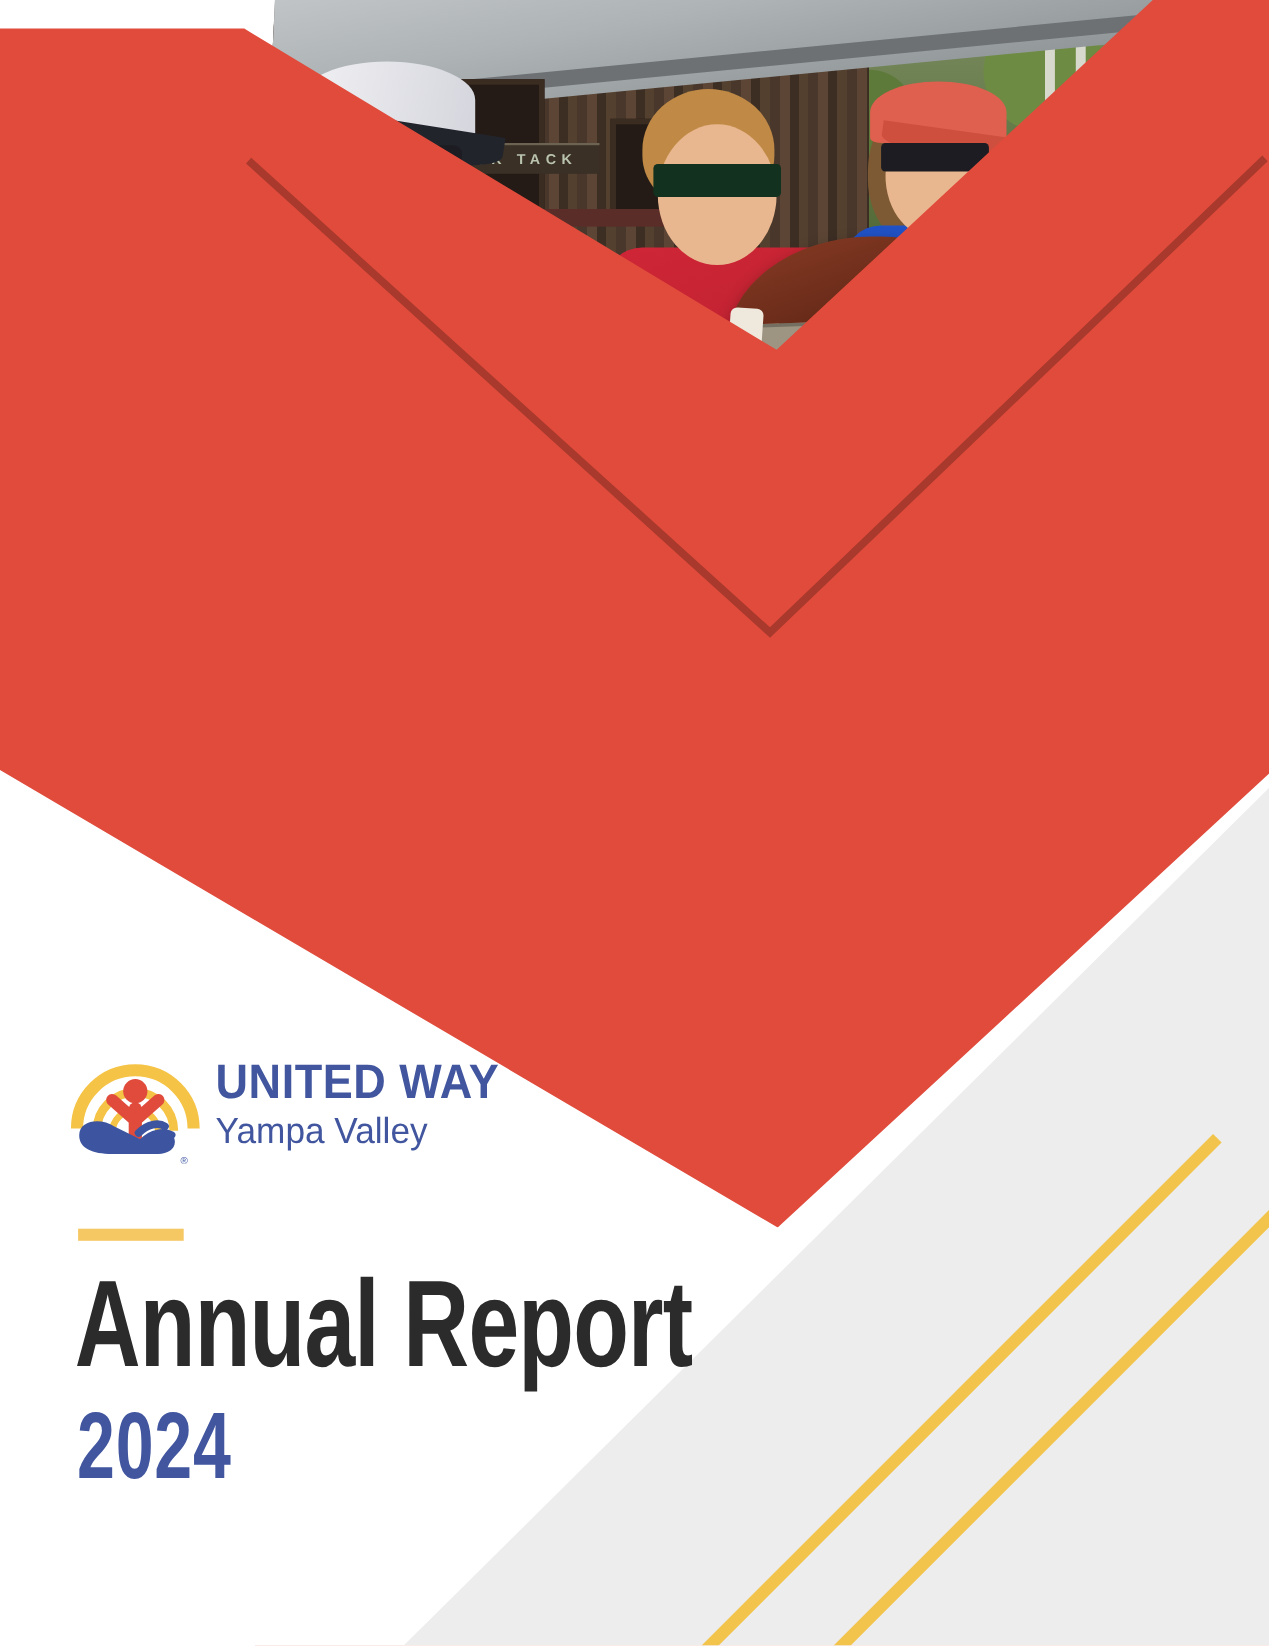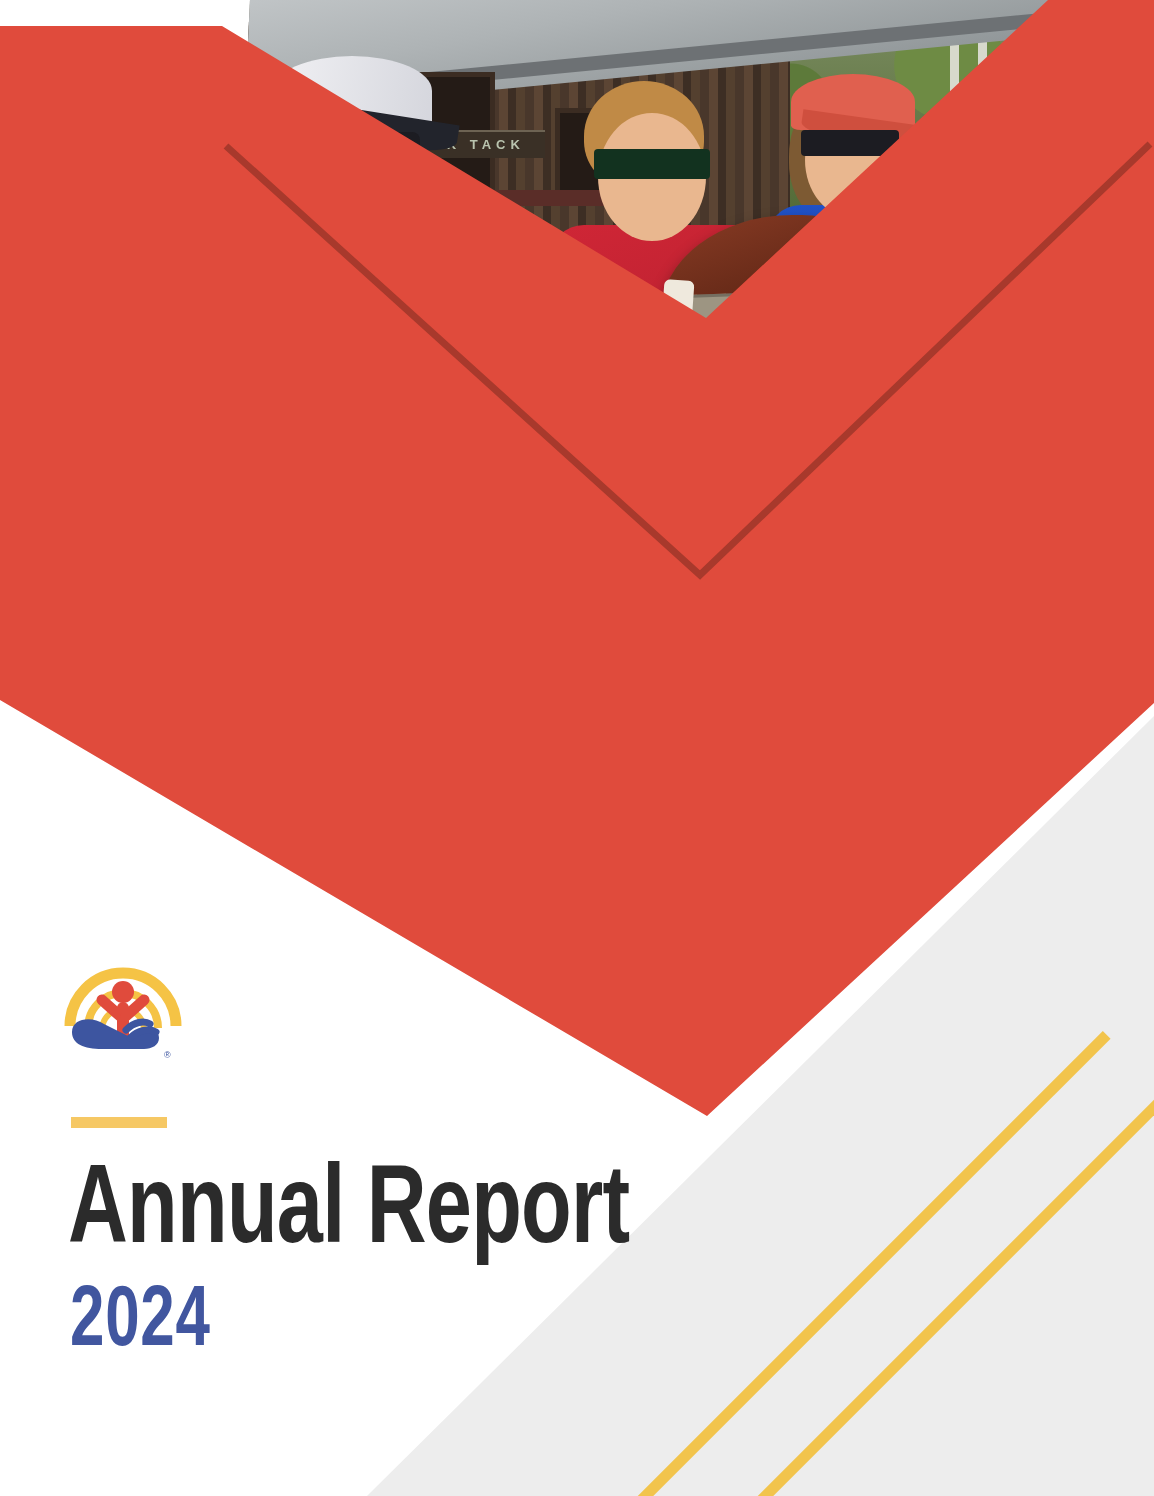--- a/index.html
+++ b/index.html
@@ -308,20 +308,24 @@
           <path d="M59 60 L59 88" stroke="#e04b3c" stroke-width="12" stroke-linecap="round"></path>
           <path d="M38 52 L56 68" stroke="#e04b3c" stroke-width="11" stroke-linecap="round"></path>
           <path d="M80 52 L62 68" stroke="#e04b3c" stroke-width="11" stroke-linecap="round"></path>
 
           <path d="M8 84 C8 70 28 68 40 76 L64 88 L78 82 C86 79 95 82 95 90 C95 97 88 101 80 101 L38 101 C20 101 8 96 8 84 Z" fill="#3d55a0"></path>
           <path d="M62 82 C70 74 80 72 86 76" fill="none" stroke="#3d55a0" stroke-width="7" stroke-linecap="round"></path>
           <path d="M66 90 C74 82 85 80 92 84" fill="none" stroke="#3d55a0" stroke-width="7" stroke-linecap="round"></path>
           <text x="100" y="110" font-size="9" fill="#3d55a0" font-family="Liberation Sans, sans-serif">®</text>
         </svg>
       </div>
+      <div class="brand-text">
+        <div class="bt-main">UNITED WAY</div>
+        <div class="bt-sub">Yampa Valley</div>
+      </div>
     </div>
   </div>
 
   <div class="accent-bar"></div>
   <div class="title-main">Annual Report</div>
   <div class="title-year">2024</div>
 
 </div>
 
 </body></html>

